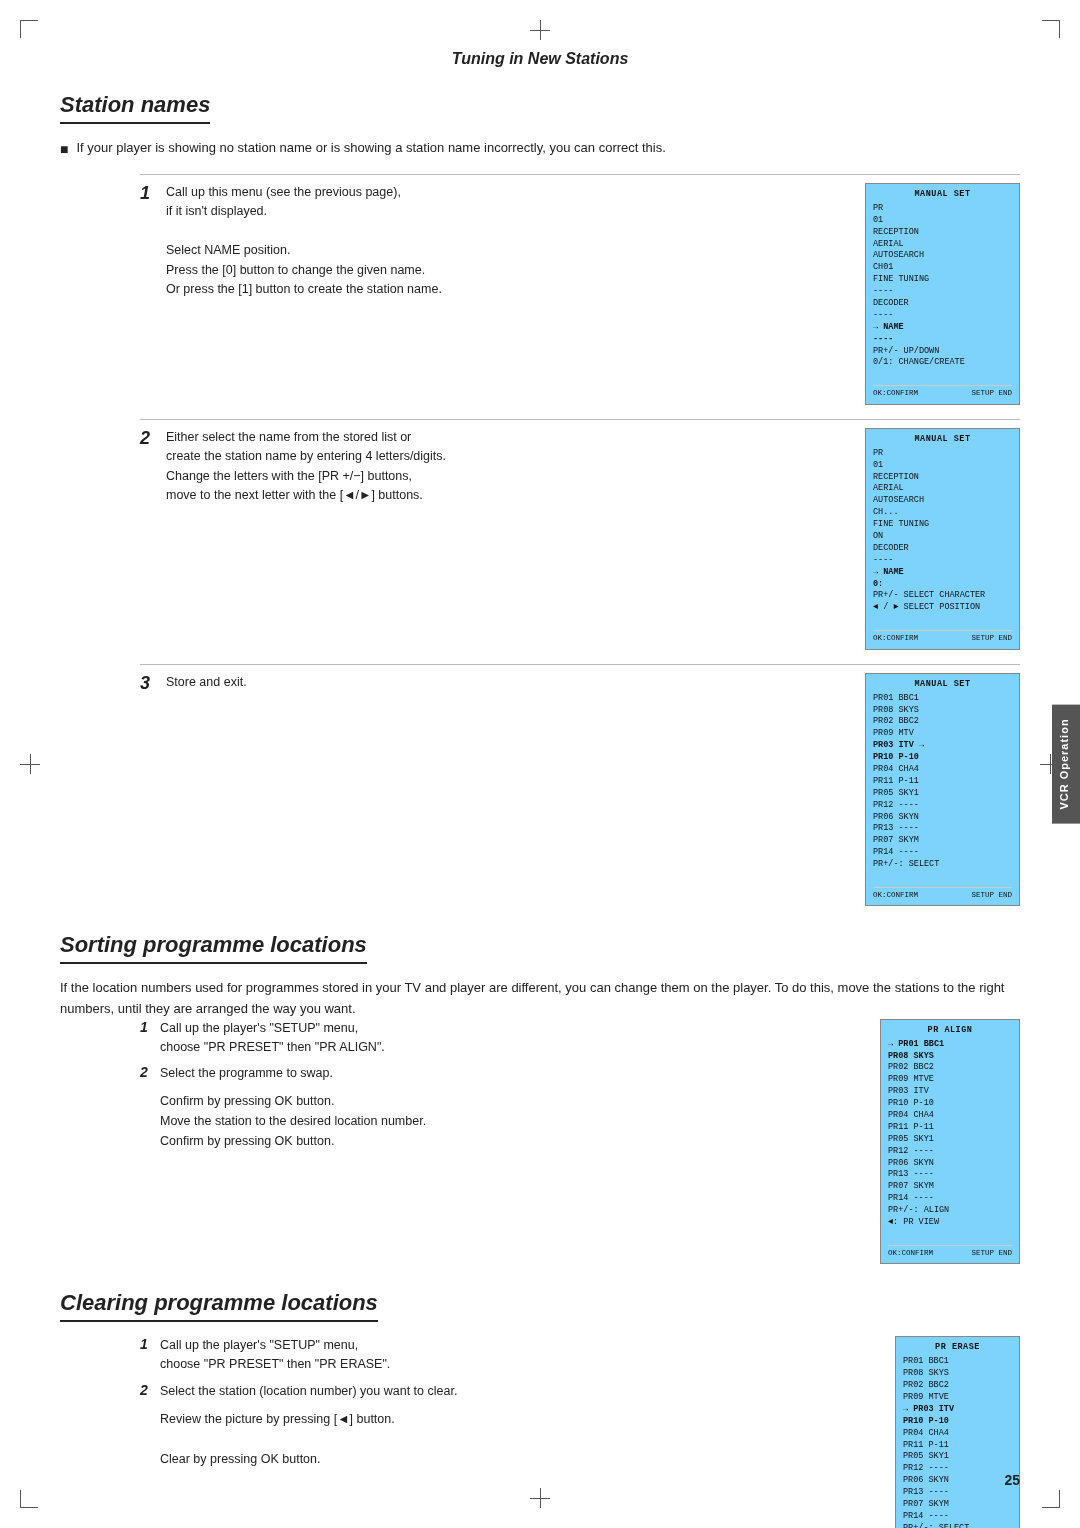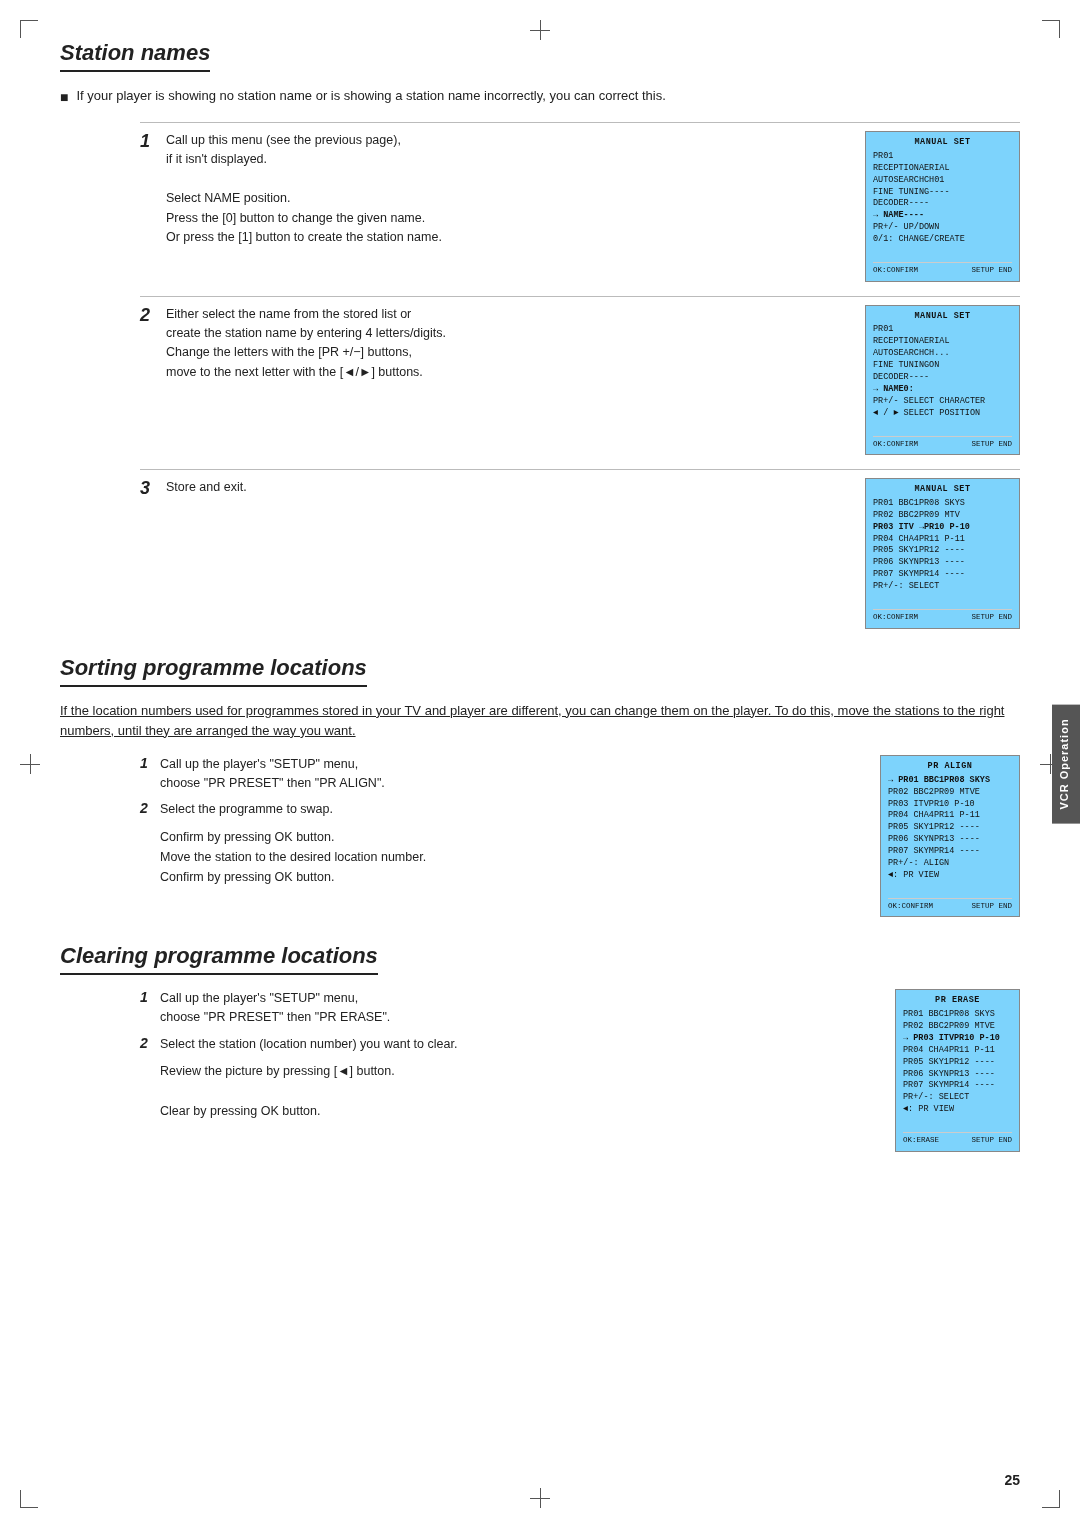--- a/index.html
+++ b/index.html
@@ -248,40 +248,40 @@
     }
     .screen-box .screen-title {
       text-align: center;
       font-weight: bold;
       font-size: 8.5px;
       margin-bottom: 2px;
       letter-spacing: 0.5px;
     }
     .screen-box .screen-line {
       display: flex;
-      justify-content: flex-start;
+      justify-content: center;
+      flex-direction: column;
     }
     .screen-box .screen-line.arrow-line {
       font-weight: bold;
     }
     .screen-box .screen-footer {
       display: flex;
       justify-content: space-between;
       margin-top: 16px;
       font-size: 7.5px;
       border-top: 1px solid #ccc;
       padding-top: 2px;
     }
 
     
     .section-intro {
       font-size: 13px;
       line-height: 1.55;
-      margin-bottom: 14px;
-      text-decoration: underline;
+      margin-bottom: 0;
     }
 
     
     .page-number {
       position: absolute;
       bottom: 40px;
       right: 60px;
       font-size: 14px;
       font-weight: bold;
     }
@@ -319,20 +319,23 @@
   <div class="corner-mark corner-bl"></div>
   <div class="corner-mark corner-br"></div>
 
   <div class="crosshair-top"></div>
   <div class="crosshair-bottom"></div>
   <div class="crosshair-left"></div>
   <div class="crosshair-right"></div>
 
   <div class="vcr-tab">VCR Operation</div>
 
+  <div class="page-header">
+    <span class="page-header-title">Tuning in New Stations</span>
+  </div>
 
   <div class="section-block">
     <div>
       <span class="section-heading">Station names</span>
     </div>
 
     <div class="bullet-para">
       <span class="bullet">■</span>
       <span>If your player is showing no station name or is showing a station name incorrectly, you can correct this.</span>
     </div>

